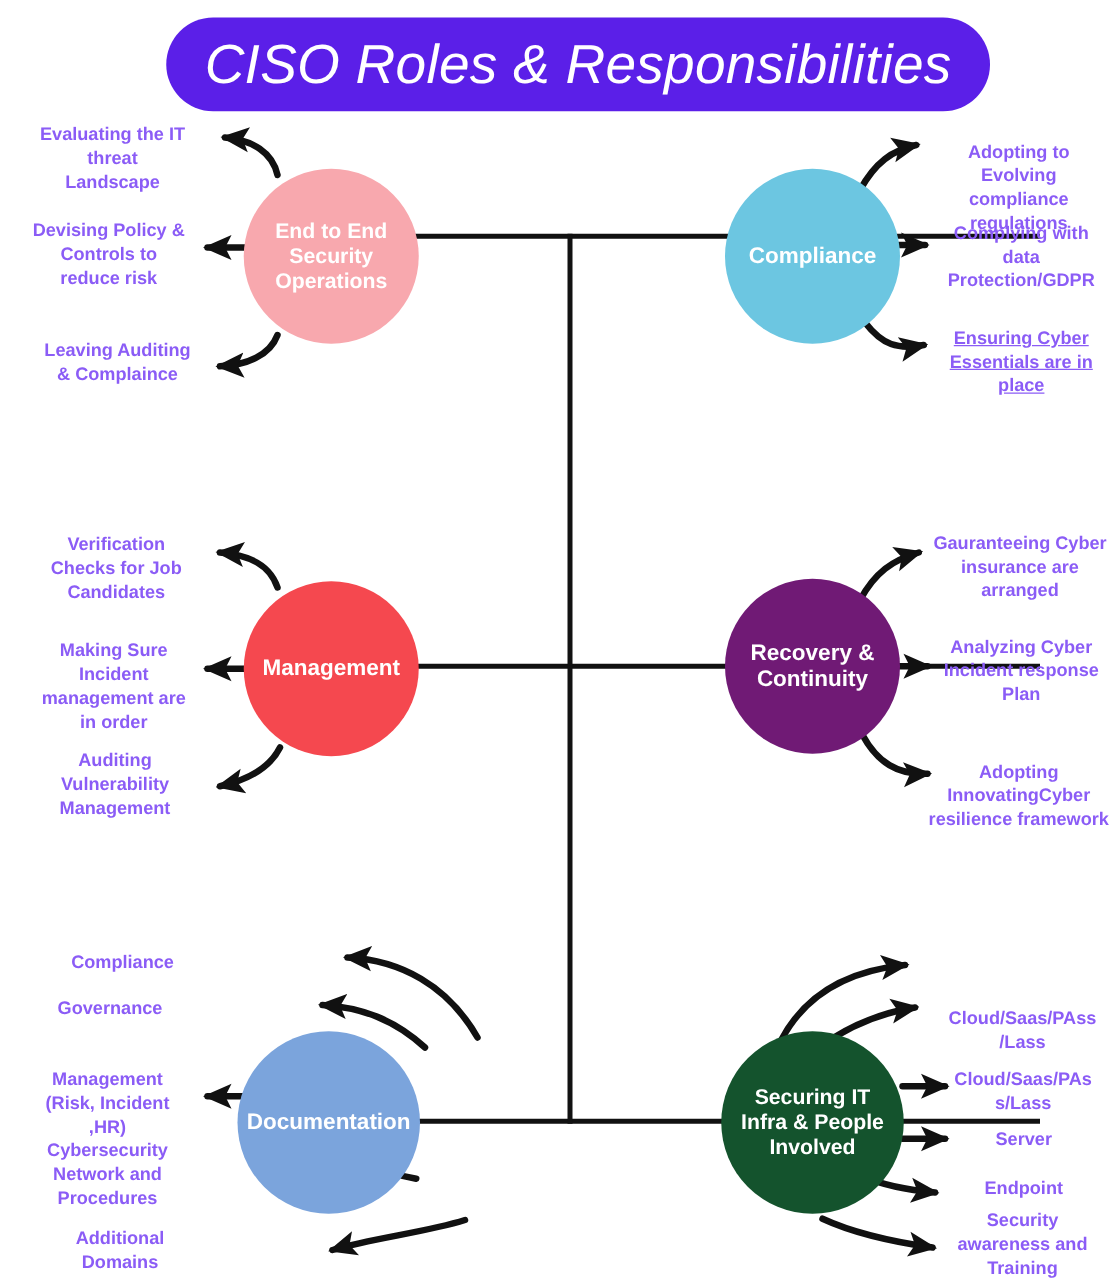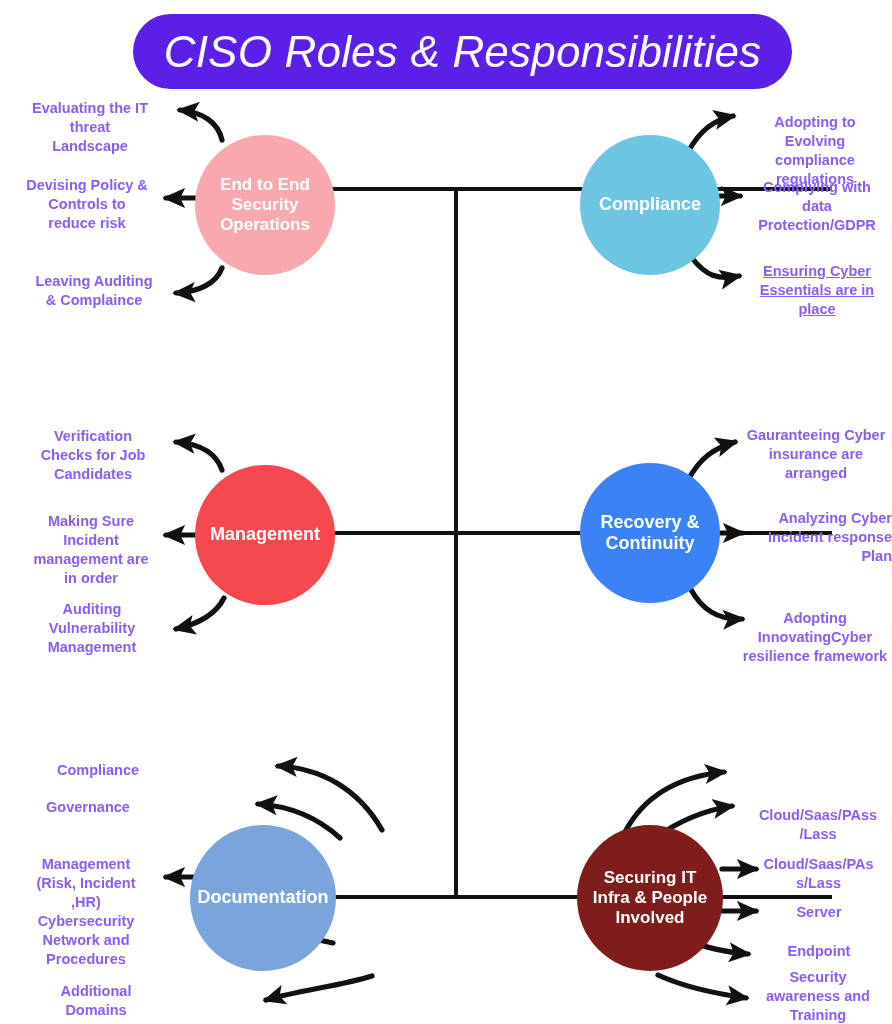--- a/index.html
+++ b/index.html
@@ -113,34 +113,34 @@
       <span>Compliance</span>
     </div>
   </div>
 
   <div class="hub hub-md" style="left:195px;top:465px;width:140px;height:140px;background:#f5484f;">
     <div>
       <span>Management</span>
     </div>
   </div>
 
-  <div class="hub hub-md" style="left:580px;top:463px;width:140px;height:140px;background:#3b82f6;">
+  <div class="hub hub-md" style="left:580px;top:463px;width:140px;height:140px;background:#701a75;">
     <div>
       <span>Recovery &amp;</span>
       <span>Continuity</span>
     </div>
   </div>
 
   <div class="hub hub-md" style="left:190px;top:825px;width:146px;height:146px;background:#7ba4dc;">
     <div>
       <span>Documentation</span>
     </div>
   </div>
 
-  <div class="hub hub-sm" style="left:577px;top:825px;width:146px;height:146px;background:#7f1d1d;">
+  <div class="hub hub-sm" style="left:577px;top:825px;width:146px;height:146px;background:#14532d;">
     <div>
       <span>Securing IT</span>
       <span>Infra &amp; People</span>
       <span>Involved</span>
     </div>
   </div>
 
   <div class="leaf" style="left:14px;top:99px;width:152px;">
     <div>Evaluating the IT</div>
     <div>threat</div>
@@ -188,21 +188,21 @@
     <div>Auditing</div>
     <div>Vulnerability</div>
     <div>Management</div>
   </div>
 
   <div class="leaf r" style="left:740px;top:426px;width:152px;">
     <div>Gauranteeing Cyber</div>
     <div>insurance are</div>
     <div>arranged</div>
   </div>
-  <div class="leaf r" style="left:742px;top:509px;width:150px;text-align:right;">
+  <div class="leaf r" style="left:742px;top:509px;width:150px;">
     <div>Analyzing Cyber</div>
     <div>Incident response</div>
     <div>Plan</div>
   </div>
   <div class="leaf r" style="left:738px;top:609px;width:154px;">
     <div>Adopting</div>
     <div>InnovatingCyber</div>
     <div>resilience framework</div>
   </div>
 

